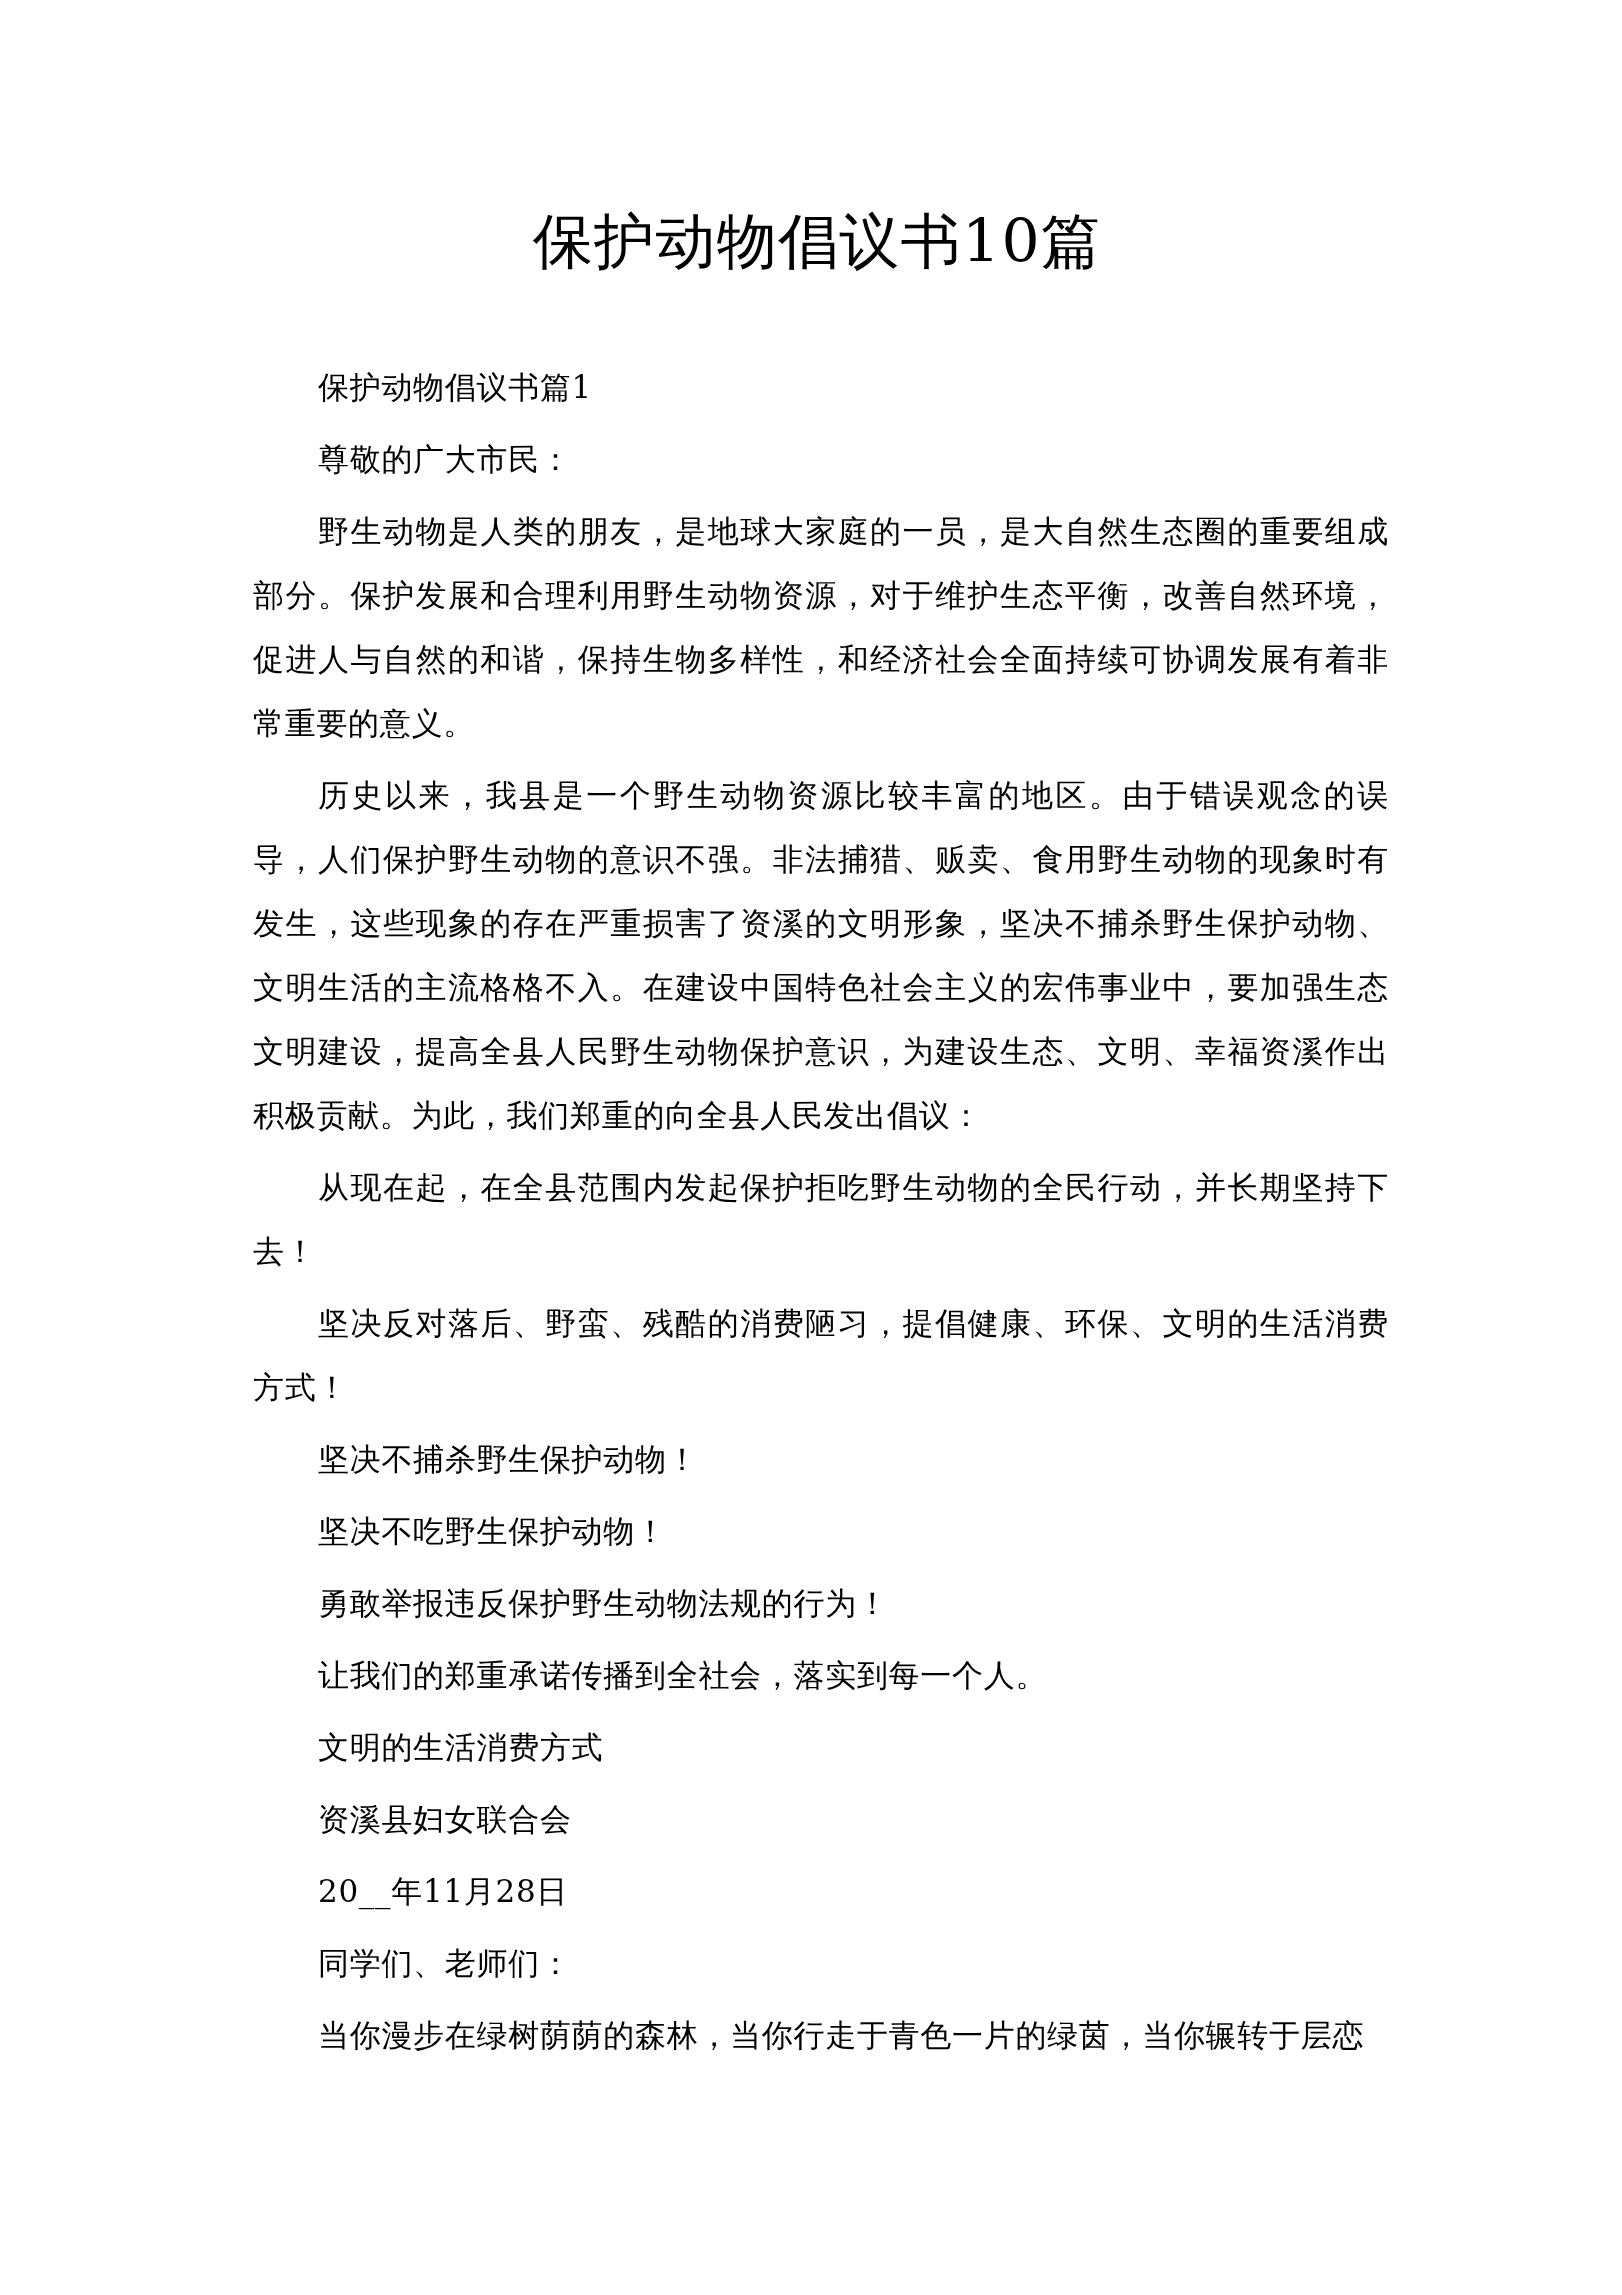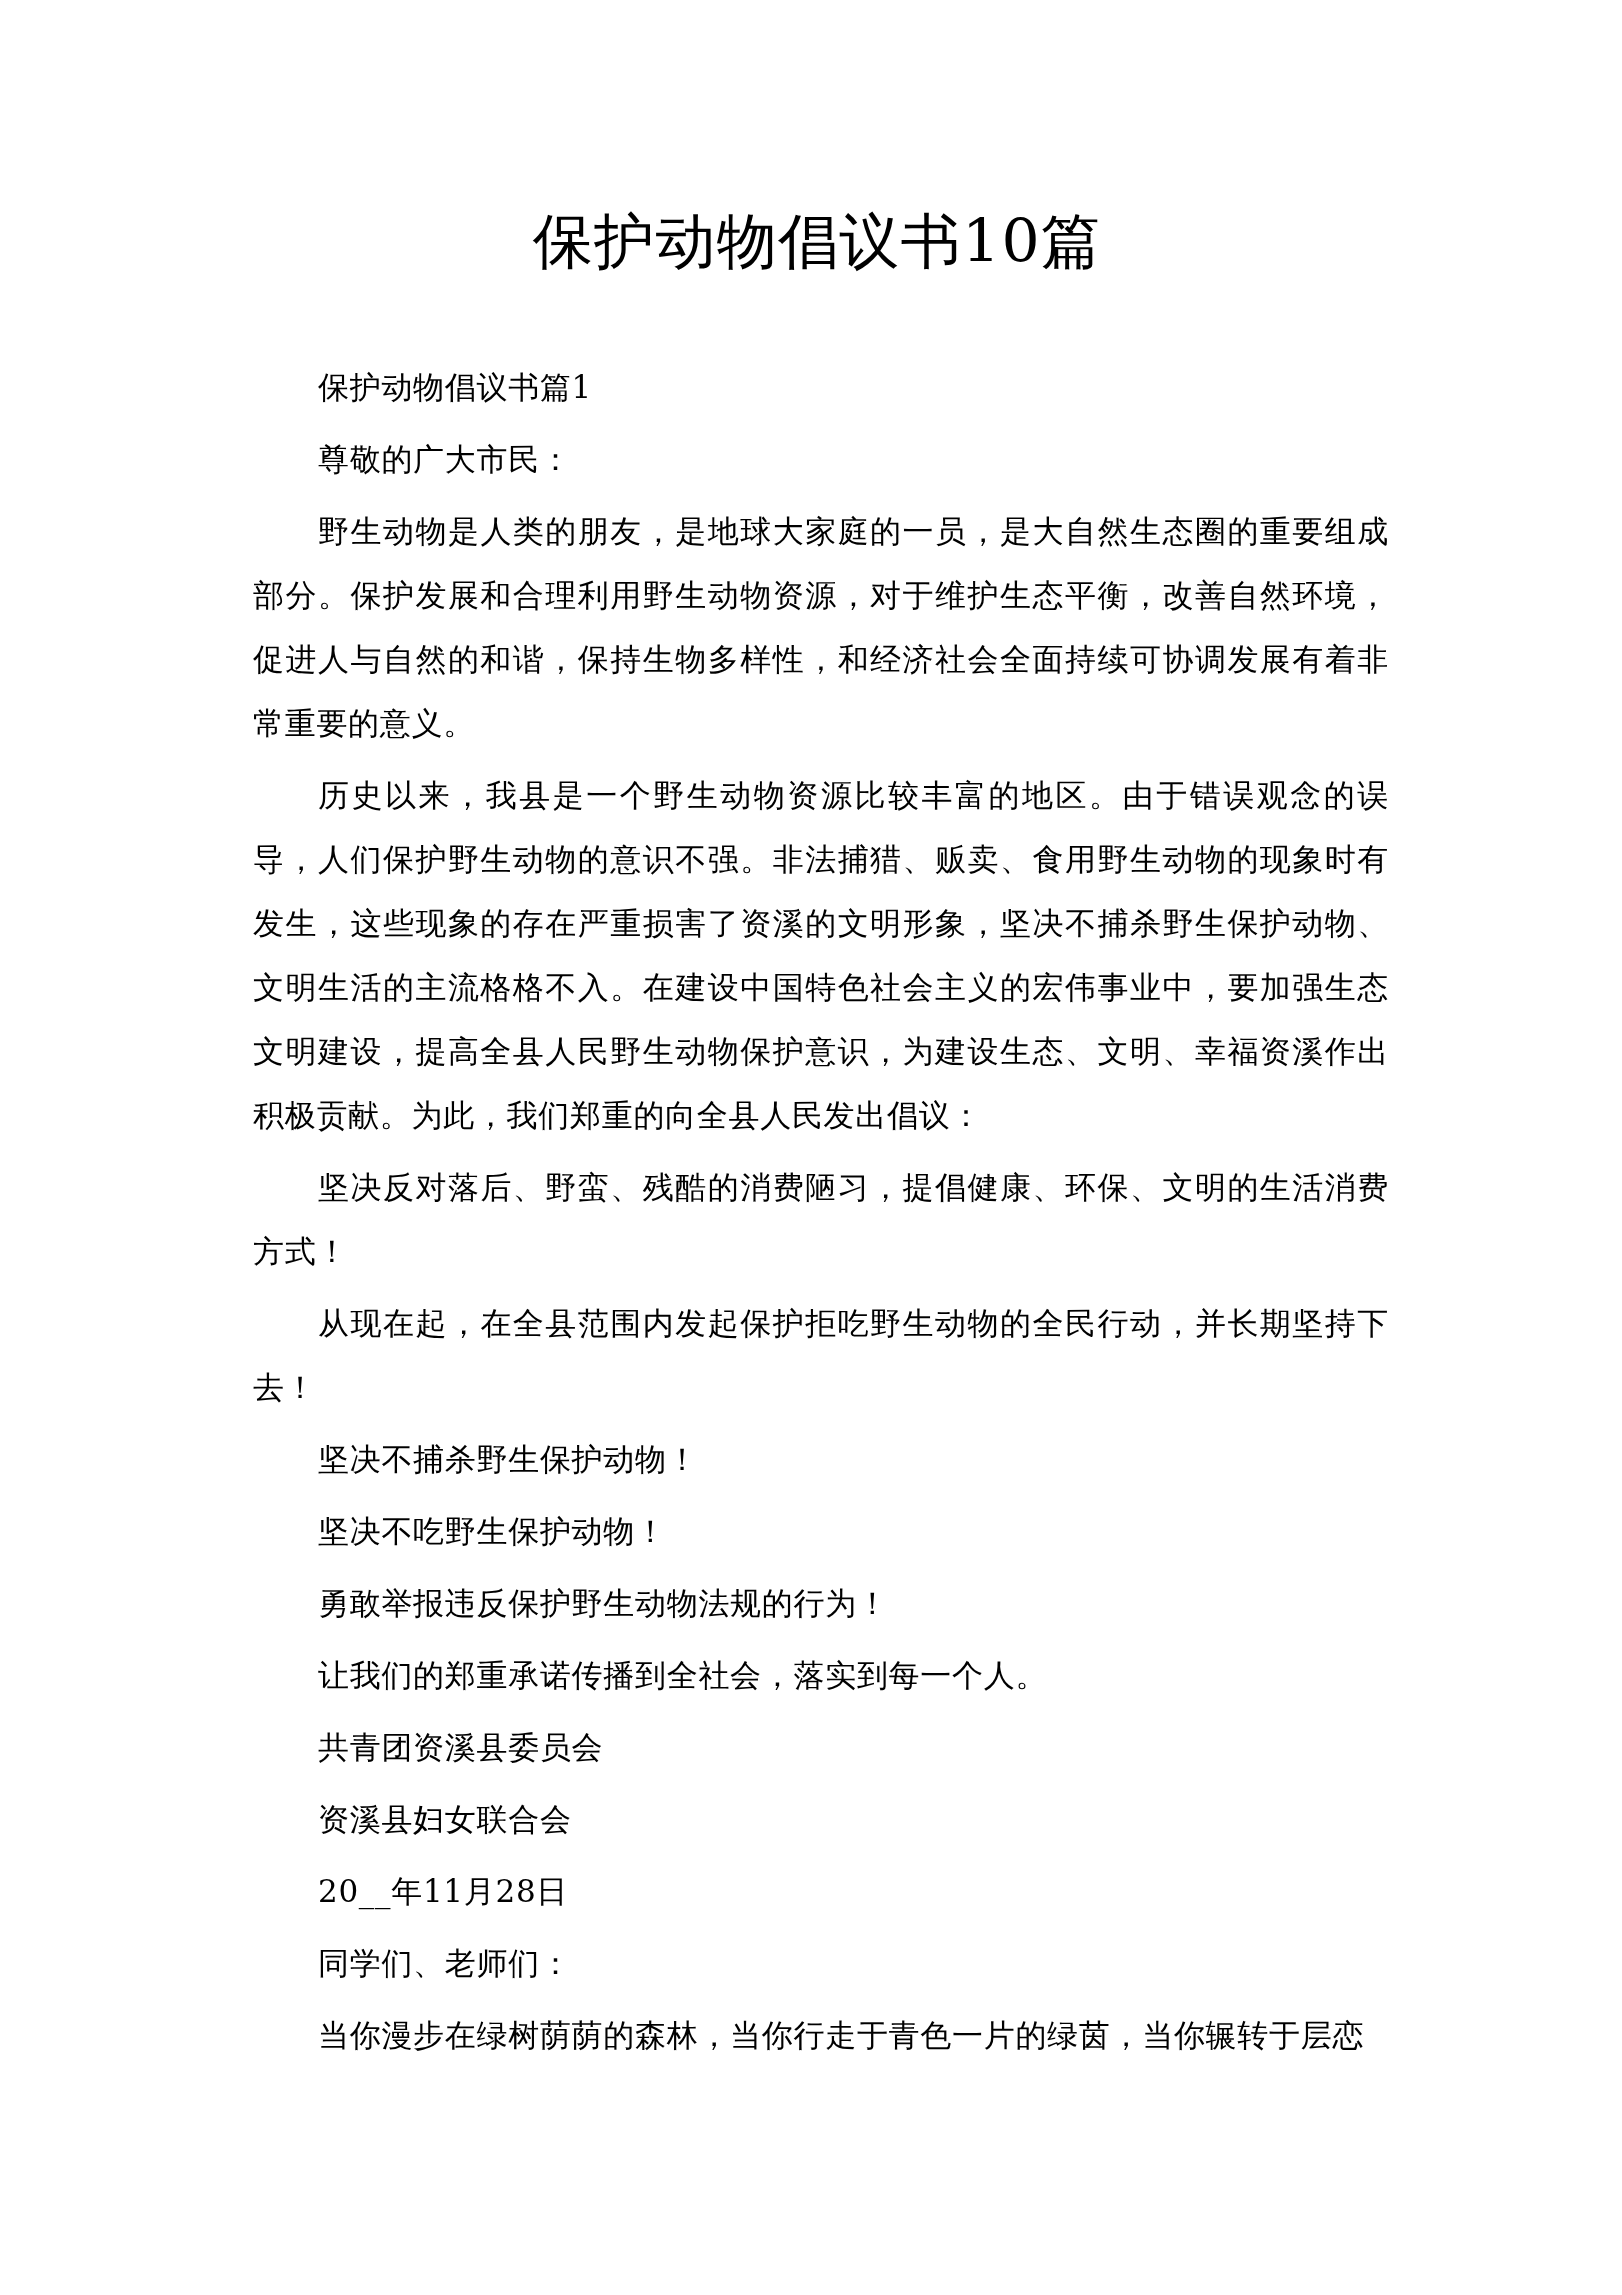--- a/index.html
+++ b/index.html
@@ -55,26 +55,26 @@
 <body>
 
 <div class="page">
   <h1 class="title">保护动物倡议书10篇</h1>
 
   <div class="body">
     <p class="para">保护动物倡议书篇1</p>
     <p class="para">尊敬的广大市民：</p>
     <p class="para">野生动物是人类的朋友，是地球大家庭的一员，是大自然生态圈的重要组成部分。保护发展和合理利用野生动物资源，对于维护生态平衡，改善自然环境，促进人与自然的和谐，保持生物多样性，和经济社会全面持续可协调发展有着非常重要的意义。</p>
     <p class="para">历史以来，我县是一个野生动物资源比较丰富的地区。由于错误观念的误导，人们保护野生动物的意识不强。非法捕猎、贩卖、食用野生动物的现象时有发生，这些现象的存在严重损害了资溪的文明形象，坚决不捕杀野生保护动物、文明生活的主流格格不入。在建设中国特色社会主义的宏伟事业中，要加强生态文明建设，提高全县人民野生动物保护意识，为建设生态、文明、幸福资溪作出积极贡献。为此，我们郑重的向全县人民发出倡议：</p>
+    <p class="para">从现在起，在全县范围内发起保护拒吃野生动物的全民行动，并长期坚持下去！</p>
     <p class="para">坚决反对落后、野蛮、残酷的消费陋习，提倡健康、环保、文明的生活消费方式！</p>
-    <p class="para">从现在起，在全县范围内发起保护拒吃野生动物的全民行动，并长期坚持下去！</p>
     <p class="para">坚决不捕杀野生保护动物！</p>
     <p class="para">坚决不吃野生保护动物！</p>
     <p class="para">勇敢举报违反保护野生动物法规的行为！</p>
     <p class="para">让我们的郑重承诺传播到全社会，落实到每一个人。</p>
-    <p class="para">共青团资溪县委员会</p>
+    <p class="para">文明的生活消费方式</p>
     <p class="para">资溪县妇女联合会</p>
     <p class="para">20__年11月28日</p>
     <p class="para">同学们、老师们：</p>
     <p class="para">当你漫步在绿树荫荫的森林，当你行走于青色一片的绿茵，当你辗转于层恋</p>
   </div>
 </div>
 
 
 </body></html>

